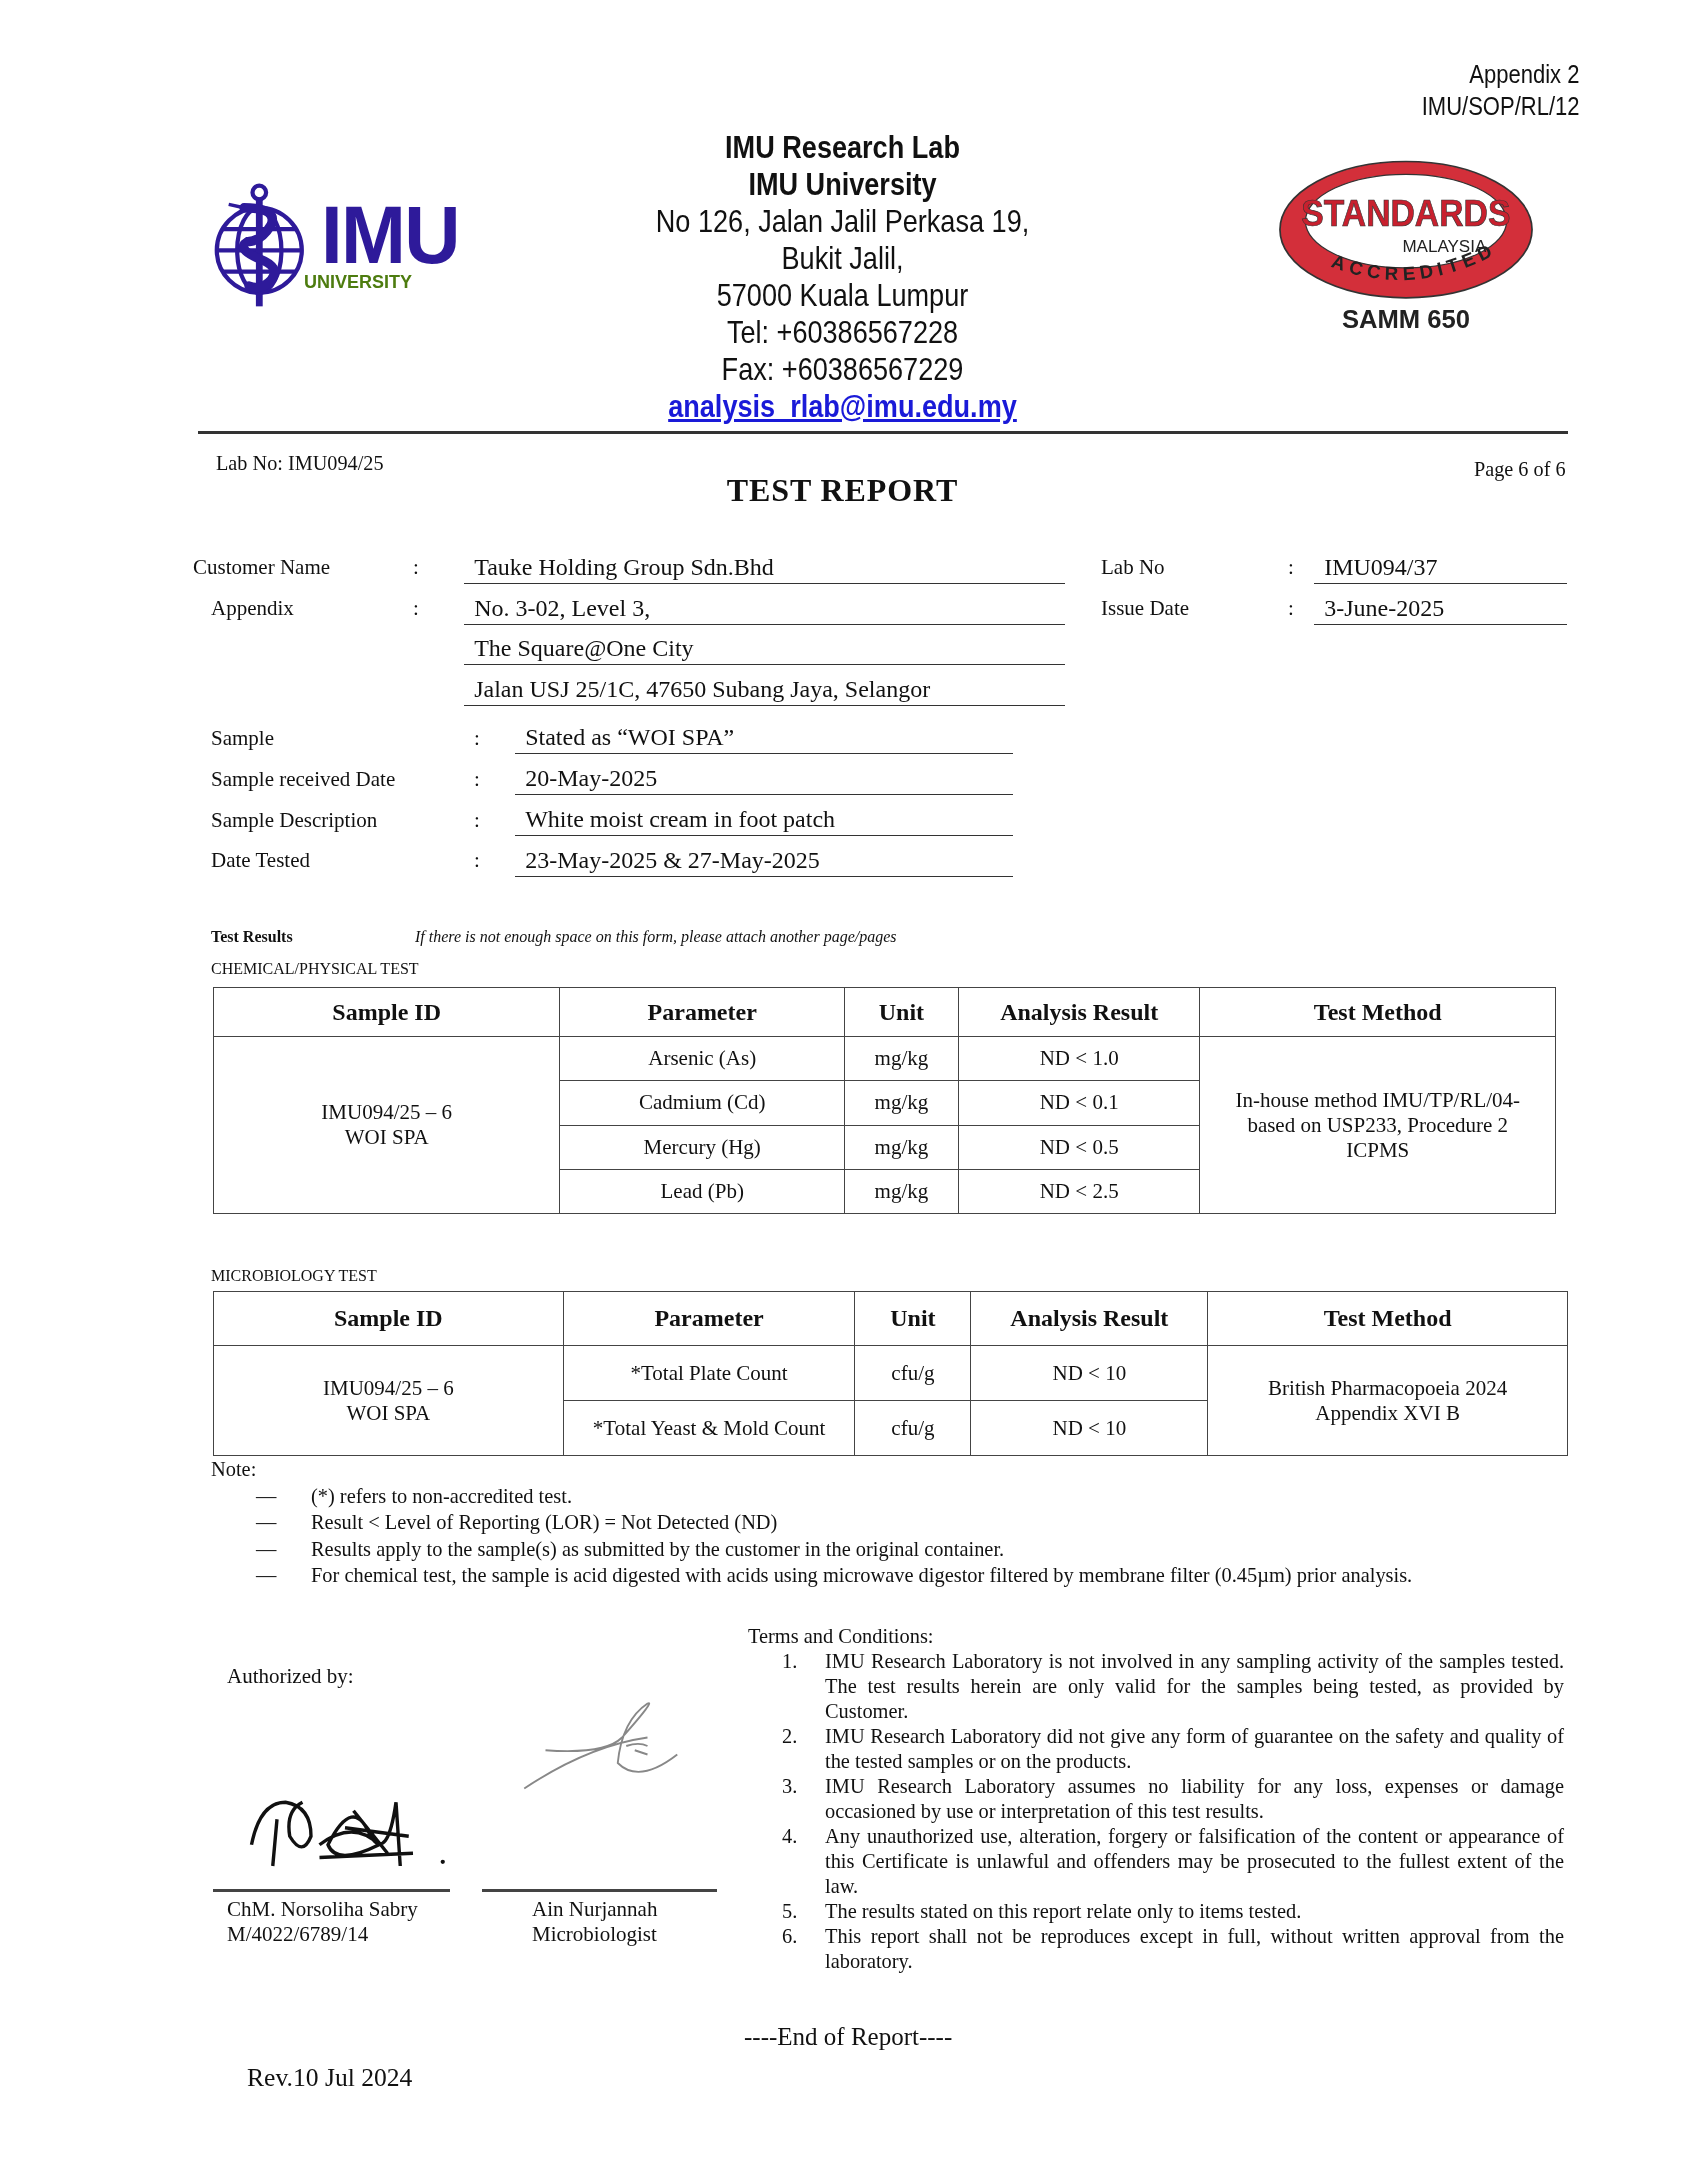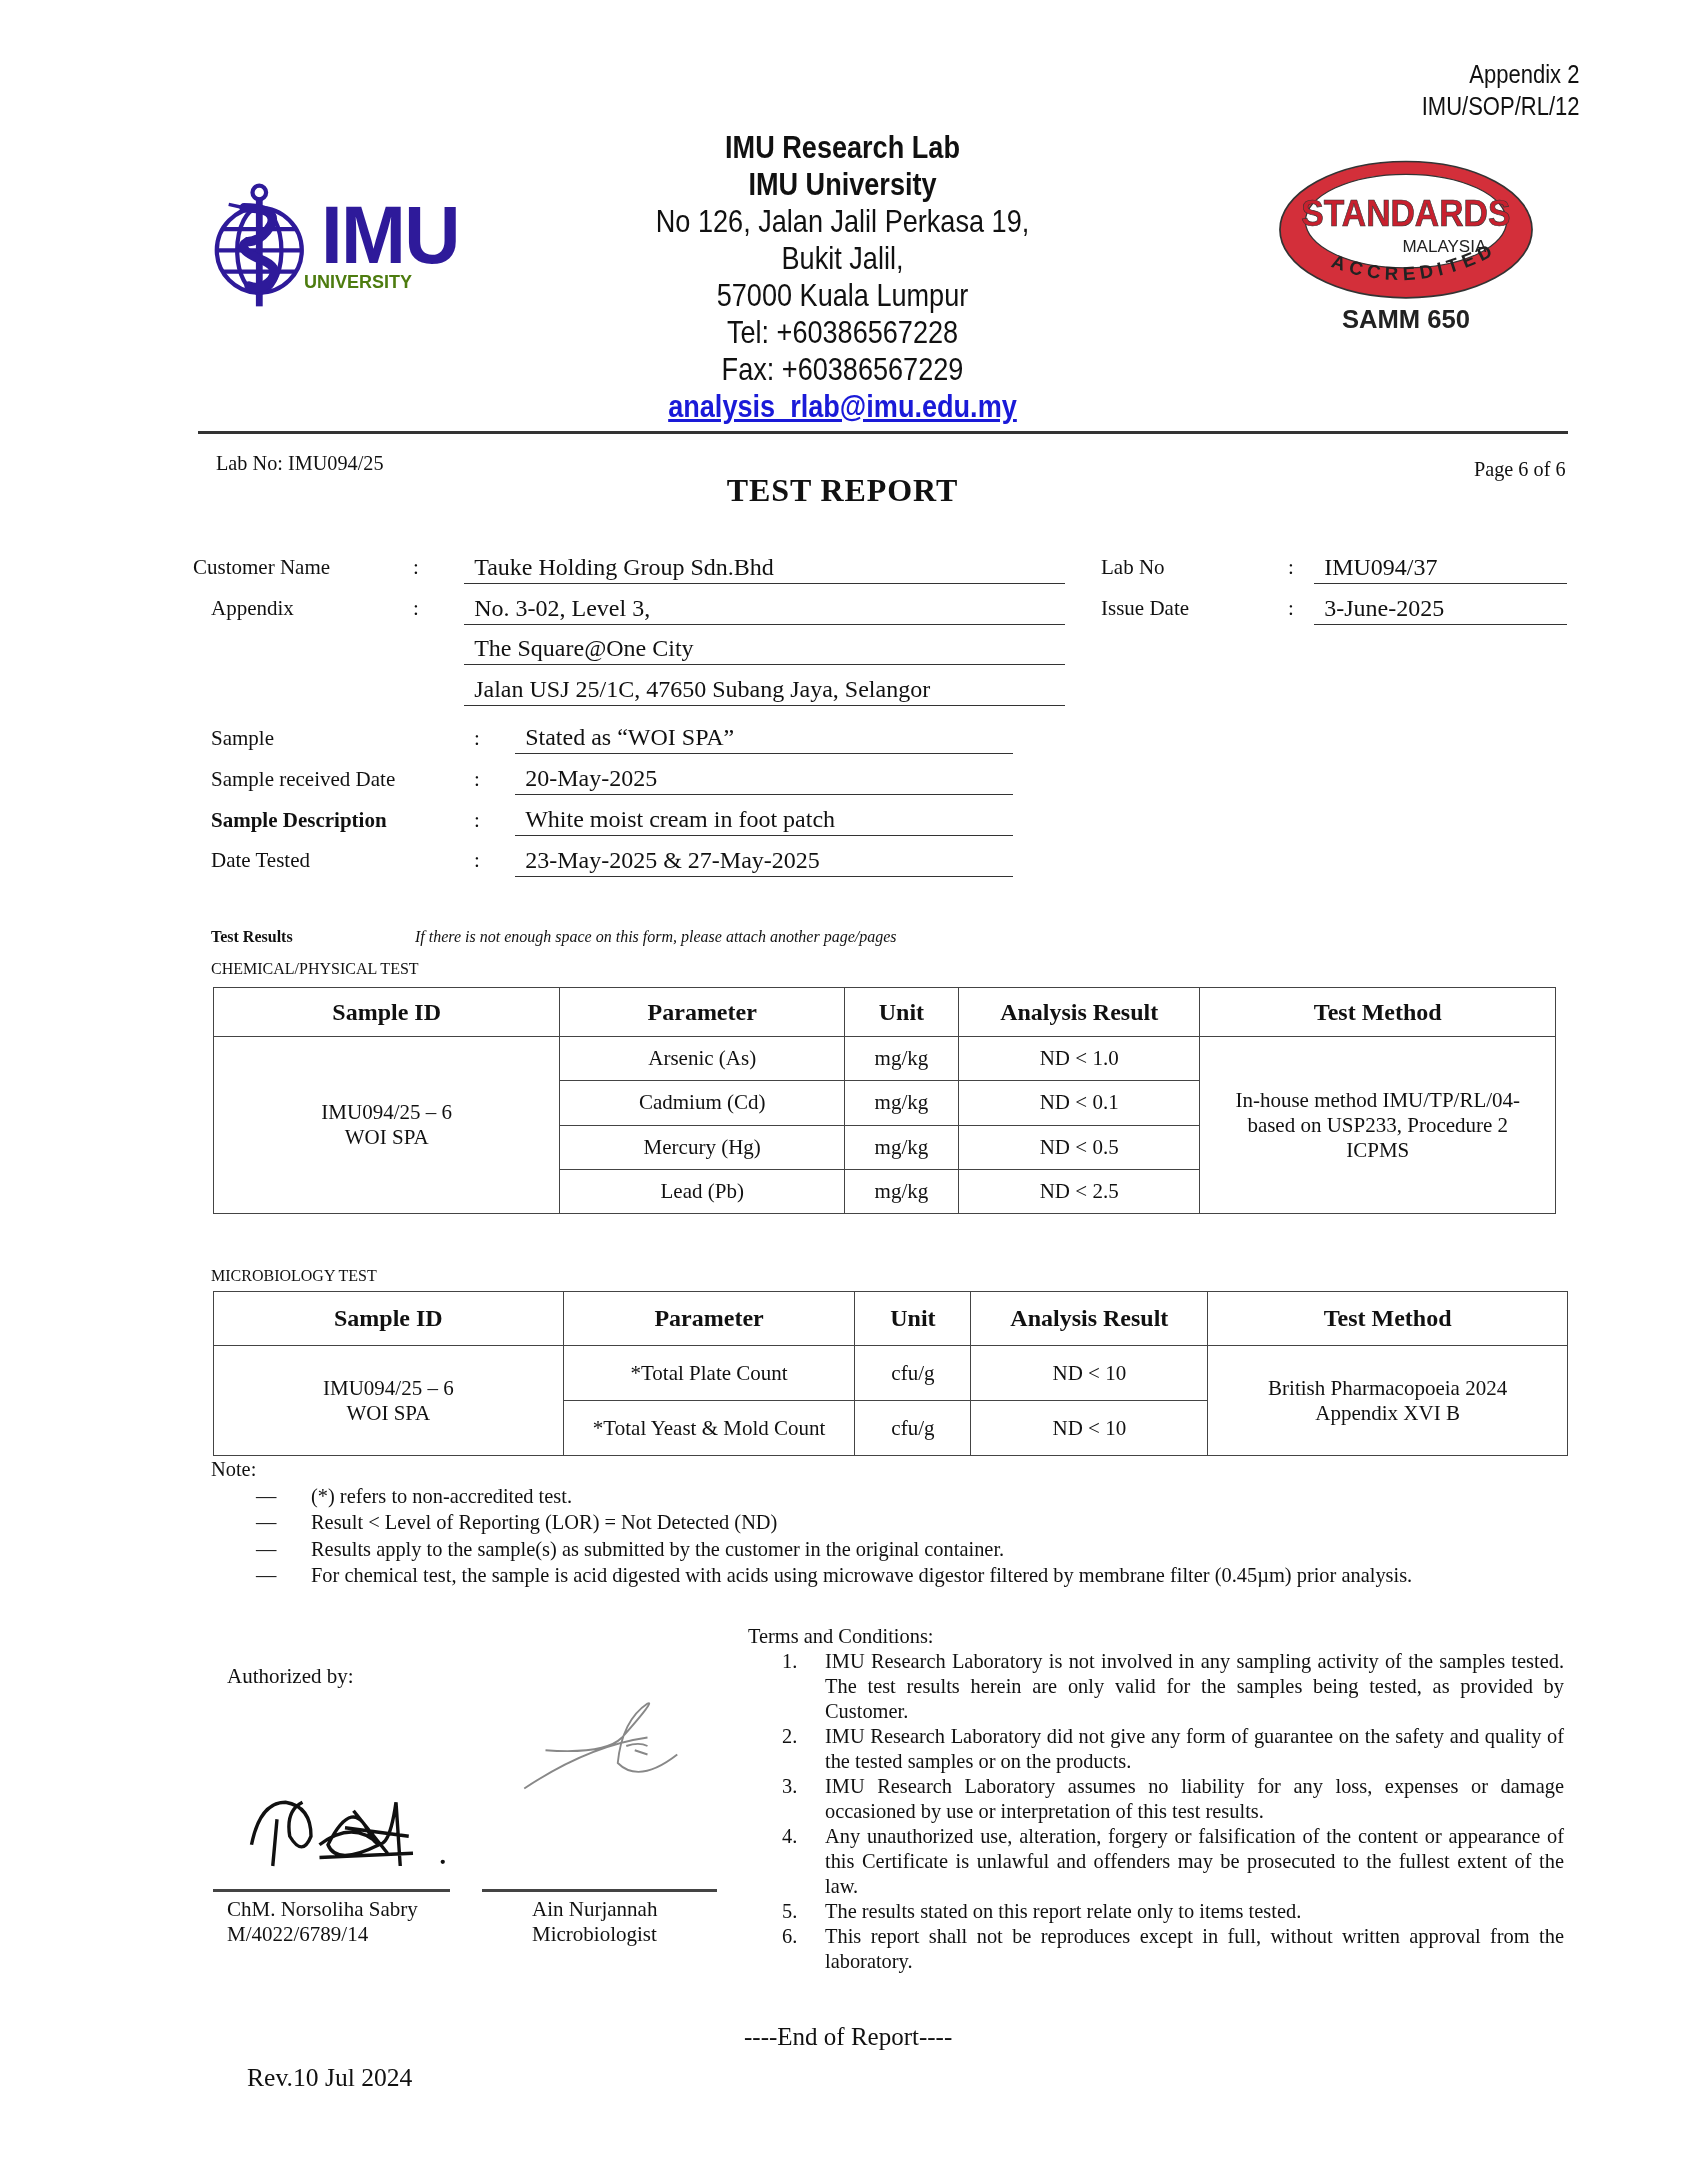--- a/index.html
+++ b/index.html
@@ -121,21 +121,21 @@
 <div class="abs val" style="left:1314px;top:595px;width:253px;font-family:Liberation Serif, serif;">3-June-2025</div>
 
 <div class="abs lbl" style="left:211px;top:726px;">Sample</div>
 <div class="abs colon" style="left:474px;top:726px;">:</div>
 <div class="abs val" style="left:515px;top:724px;width:498px;">Stated as “WOI SPA”</div>
 
 <div class="abs lbl" style="left:211px;top:767px;">Sample received Date</div>
 <div class="abs colon" style="left:474px;top:767px;">:</div>
 <div class="abs val" style="left:515px;top:765px;width:498px;">20-May-2025</div>
 
-<div class="abs lbl" style="left:211px;top:808px;font-weight:bold;">Sample Description</div>
+<div class="abs lbl" style="left:211px;top:808px;">Sample Description</div>
 <div class="abs colon" style="left:474px;top:808px;">:</div>
 <div class="abs val" style="left:515px;top:806px;width:498px;">White moist cream in foot patch</div>
 
 <div class="abs lbl" style="left:211px;top:848px;">Date Tested</div>
 <div class="abs colon" style="left:474px;top:848px;">:</div>
 <div class="abs val" style="left:515px;top:847px;width:498px;">23-May-2025 &amp; 27-May-2025</div>
 
 <div class="abs section-label" style="left:211px;top:928px;font-weight:bold;">Test Results</div>
 <div class="abs section-label" style="left:415px;top:928px;font-style:italic;">If there is not enough space on this form, please attach another page/pages</div>
 <div class="abs section-label" style="left:211px;top:960px;">CHEMICAL/PHYSICAL TEST</div>

